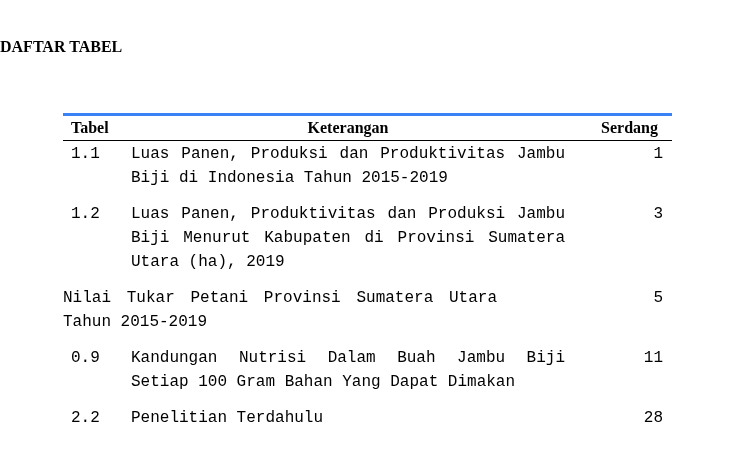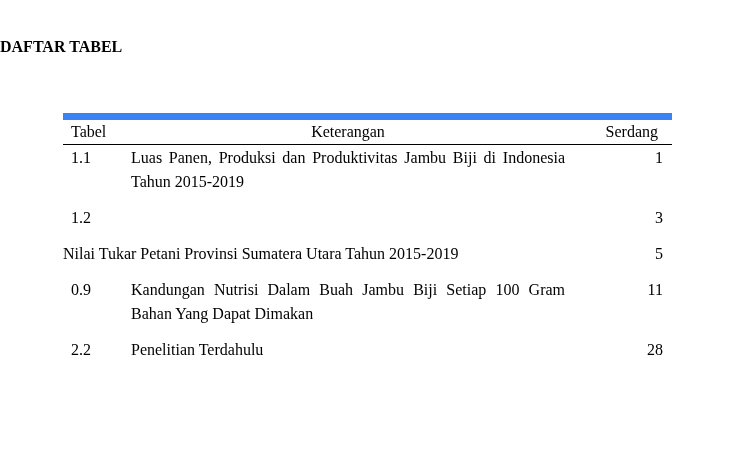--- a/index.html
+++ b/index.html
@@ -1,51 +1,52 @@
 <!DOCTYPE html>
 <html><head>
 <meta charset="utf-8">
 <style>
   html, body { margin: 0; padding: 0; background: #ffffff; }
   body { width: 734px; height: 468px; overflow: hidden; position: relative;
          font-family: "Liberation Serif", "DejaVu Serif", serif; color: #000; }
   .title { position: absolute; top: 38px; left: 0; width: 734px; 
            font-weight: bold; font-size: 16px; }
   .table { position: absolute; left: 63px; top: 113px; width: 609px; }
-  .hdr { display: flex; border-top: 7px solid #3b82f6; border-bottom: 1px solid #000;
-         height: 24px; align-items: center; font-weight: normal; font-size: 16px; }
+  .hdr { display: flex; border-top: 3px solid #3b82f6; border-bottom: 1px solid #000;
+         height: 24px; align-items: center; font-weight: bold; font-size: 16px; }
   .c1 { width: 68px; padding-left: 8px; box-sizing: border-box; }
   .c2 { width: 434px; text-align: center; }
   .c3 { flex: 1; text-align: right; padding-right: 14px; }
   .row { display: flex; font-size: 16px; line-height: 24px; margin-bottom: 12px; }
   .row:first-of-type { margin-top: 0; }
   .rc1 { width: 68px; padding-left: 8px; box-sizing: border-box; }
   .rc2 { width: 434px; text-align: justify; }
   .rc3 { flex: 1; text-align: right; padding-right: 9px; }
-  .rows { padding-top: 1px; }
+  .rows { padding-top: 1px; font-family: Liberation Mono, monospace; }
 </style>
 </head>
 <body>
 
 <div class="title">DAFTAR TABEL</div>
 
 <div class="table">
   <div class="hdr">
     <div class="c1">Tabel</div>
     <div class="c2">Keterangan</div>
     <div class="c3">Serdang</div>
   </div>
   <div class="rows">
     <div class="row">
       <div class="rc1">1.1</div>
       <div class="rc2">Luas Panen, Produksi dan Produktivitas Jambu Biji di Indonesia Tahun 2015-2019</div>
       <div class="rc3">1</div>
     </div>
     <div class="row">
       <div class="rc1">1.2</div>
+      <div class="rc2">Luas Panen, Produktivitas dan Produksi Jambu Biji Menurut Kabupaten di Provinsi Sumatera Utara (ha), 2019</div>
       <div class="rc3">3</div>
     </div>
     <div class="row">
       <div class="rc2">Nilai Tukar Petani Provinsi Sumatera Utara Tahun 2015-2019</div>
       <div class="rc3">5</div>
     </div>
     <div class="row">
       <div class="rc1">0.9</div>
       <div class="rc2">Kandungan Nutrisi Dalam Buah Jambu Biji Setiap 100 Gram Bahan Yang Dapat Dimakan</div>
       <div class="rc3">11</div>

